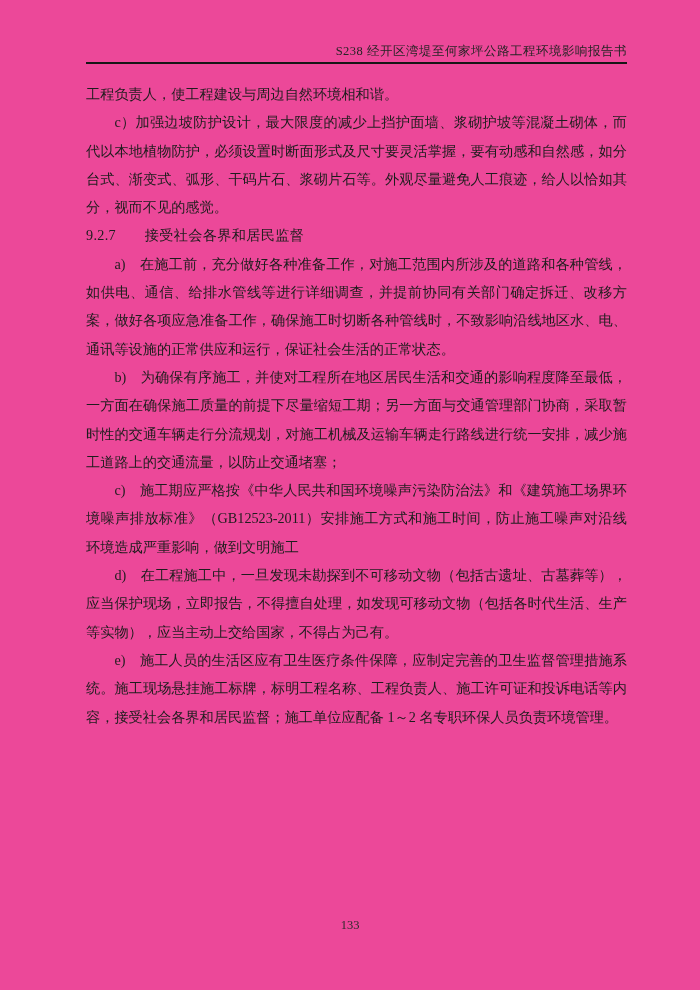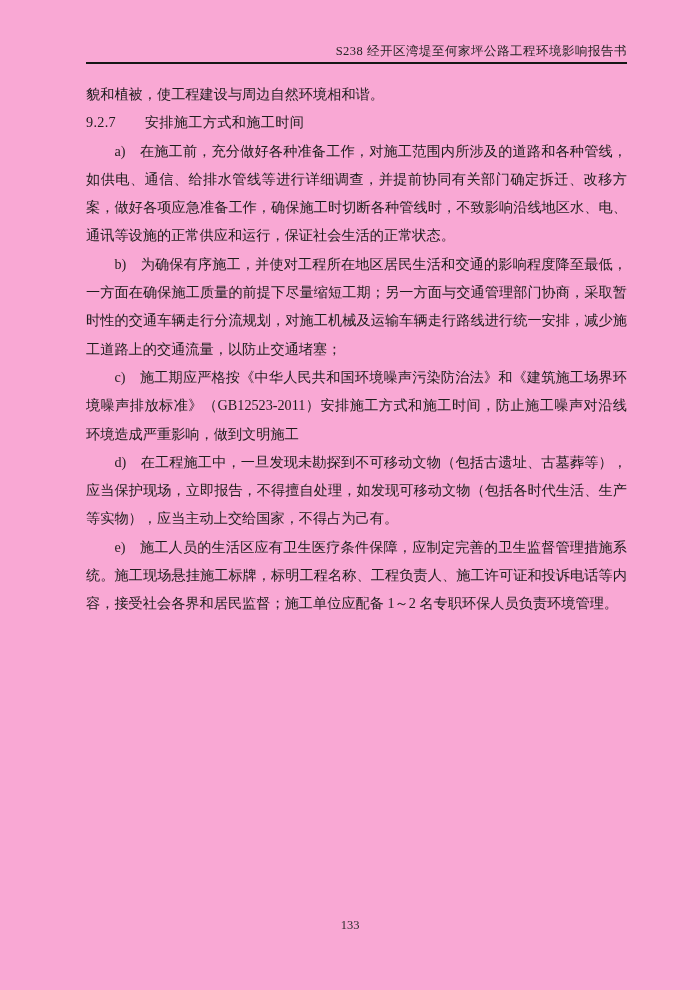--- a/index.html
+++ b/index.html
@@ -4,21 +4,21 @@
 <style>
   html, body {
     margin: 0;
     padding: 0;
     background: #ffffff;
   }
   .page {
     position: relative;
     width: 700px;
     height: 990px;
-    background: #f9a8d4;
+    background: #ec4899;
     font-family: "Liberation Serif", "DejaVu Serif", serif;
     color: #1d1d1d;
     overflow: hidden;
   }
   .header {
     position: absolute;
     top: 0;
     left: 86px;
     width: 541px;
   }
@@ -75,22 +75,23 @@
 
 <div class="page">
 
   <div class="header">
     <div class="header-title">S238 经开区湾堤至何家坪公路工程环境影响报告书</div>
     <hr class="header-rule">
   </div>
 
   <div class="doc-body">
 
-  <div class="block paragraph-continuation">貌和植被，使工程建设与周边自然环境相和谐。</div>
-      <div class="block heading">9.2.7　　安排施工方式和施工时间</div>
+  <div class="block paragraph-continuation">工程负责人，使工程建设与周边自然环境相和谐。</div>
+      <div class="block paragraph">c）加强边坡防护设计，最大限度的减少上挡护面墙、浆砌护坡等混凝土砌体，而代以本地植物防护，必须设置时断面形式及尺寸要灵活掌握，要有动感和自然感，如分台式、渐变式、弧形、干码片石、浆砌片石等。外观尽量避免人工痕迹，给人以恰如其分，视而不见的感觉。</div>
+      <div class="block heading">9.2.7　　接受社会各界和居民监督</div>
       <div class="block paragraph">a)　在施工前，充分做好各种准备工作，对施工范围内所涉及的道路和各种管线，如供电、通信、给排水管线等进行详细调查，并提前协同有关部门确定拆迁、改移方案，做好各项应急准备工作，确保施工时切断各种管线时，不致影响沿线地区水、电、通讯等设施的正常供应和运行，保证社会生活的正常状态。</div>
       <div class="block paragraph">b)　为确保有序施工，并使对工程所在地区居民生活和交通的影响程度降至最低，一方面在确保施工质量的前提下尽量缩短工期；另一方面与交通管理部门协商，采取暂时性的交通车辆走行分流规划，对施工机械及运输车辆走行路线进行统一安排，减少施工道路上的交通流量，以防止交通堵塞；</div>
       <div class="block paragraph">c)　施工期应严格按《中华人民共和国环境噪声污染防治法》和《建筑施工场界环境噪声排放标准》（GB12523-2011）安排施工方式和施工时间，防止施工噪声对沿线环境造成严重影响，做到文明施工</div>
       <div class="block paragraph">d)　在工程施工中，一旦发现未勘探到不可移动文物（包括古遗址、古墓葬等），应当保护现场，立即报告，不得擅自处理，如发现可移动文物（包括各时代生活、生产等实物），应当主动上交给国家，不得占为己有。</div>
       <div class="block paragraph">e)　施工人员的生活区应有卫生医疗条件保障，应制定完善的卫生监督管理措施系统。施工现场悬挂施工标牌，标明工程名称、工程负责人、施工许可证和投诉电话等内容，接受社会各界和居民监督；施工单位应配备 1～2 名专职环保人员负责环境管理。</div>
     </div>
 
   <div class="footer">
     <span>133</span>
   </div>

